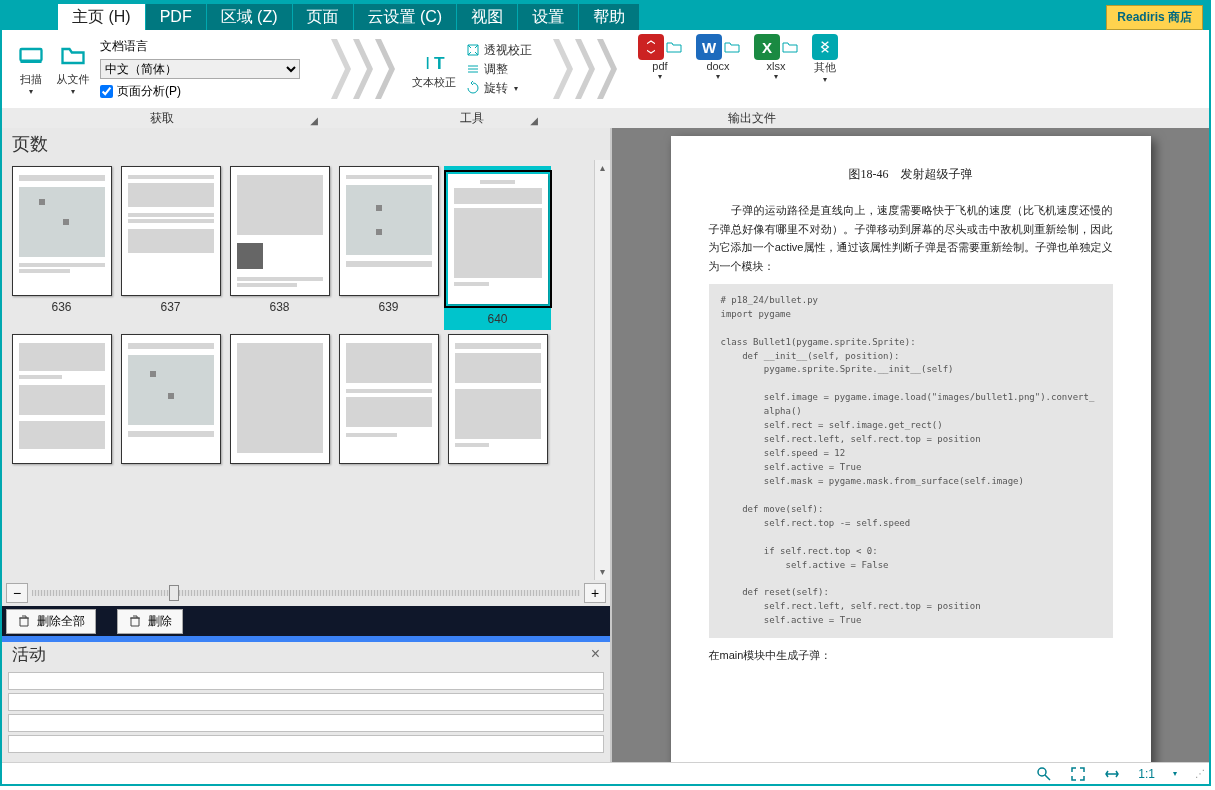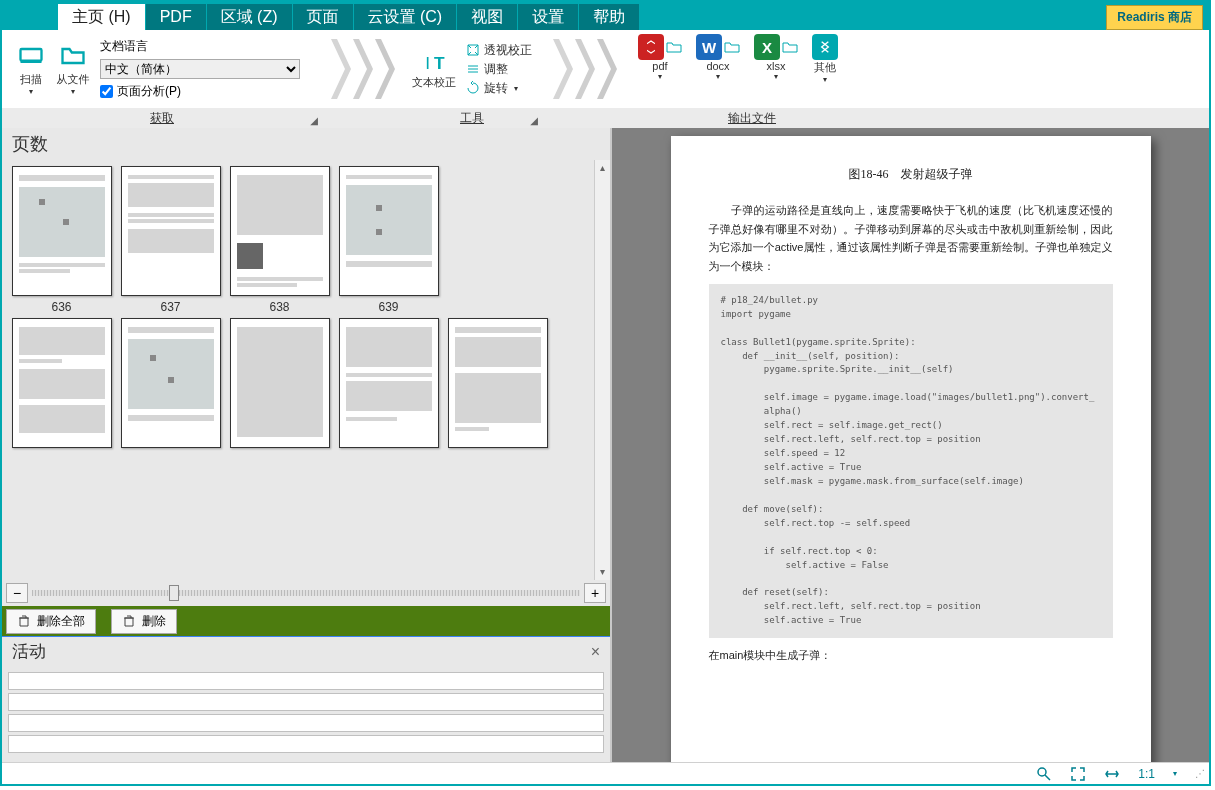--- a/index.html
+++ b/index.html
@@ -14,21 +14,21 @@
 
 .menubar { height: 28px; background: #00a8b0; display: flex; align-items: flex-end; }
 .ml-spacer { width: 56px; }
 .tab { height: 26px; padding: 0 14px; display: flex; align-items: center; color: #fff; font-size: 16px; background: #007880; border-right: 1px solid #00a8b0; cursor: pointer; }
 .tab.active { background: #fff; color: #222; }
 .store-btn { margin-left: auto; margin-right: 6px; background: #ffd34e; color: #006880; font-size: 12px; padding: 3px 10px; border: 1px solid #b89a2f; cursor: pointer; font-weight: bold; }
 
 .ribbon-wrapper { position: relative; height: 98px; border-bottom: 1px solid #d0d0d0; }
 .ribbon { height: 78px; background: #fff; display: flex; align-items: stretch; position: relative; overflow: hidden; }
 .ribbon-labels { height: 20px; background: #ebebeb; display: flex; font-size: 12px; color: #333; }
-.ribbon-label { display: flex; align-items: center; justify-content: center; position: relative; text-decoration: underline; }
+.ribbon-label { display: flex; align-items: center; justify-content: center; position: relative; }
 .ribbon-label .dlg { position: absolute; right: 4px; bottom: 2px; font-size: 10px; color: #666; }
 
 .rgroup { display: flex; align-items: center; padding: 4px 8px; }
 .vbtn { display: flex; flex-direction: column; align-items: center; justify-content: center; width: 42px; font-size: 11px; color: #333; cursor: pointer; }
 .vbtn .ico { width: 28px; height: 28px; color: #00a8b0; display: flex; align-items: center; justify-content: center; }
 .vbtn .lbl { margin-top: 2px; }
 .doc-lang { display: flex; flex-direction: column; gap: 4px; margin-left: 6px; font-size: 12px; }
 .doc-lang select { width: 200px; height: 20px; font-size: 12px; border: 1px solid #aaa; }
 .doc-lang label { display: flex; align-items: center; gap: 4px; }
 .chevrons { display: flex; align-items: center; margin: 0 8px; }
@@ -58,25 +58,25 @@
 .thumb-lbl { font-size: 12px; color: #333; margin-top: 4px; }
 .grayblock { background: #d5d5d5; margin: 2px 0; }
 .thumbs-scroll { width: 16px; background: #f0f0f0; border-left: 1px solid #ccc; position: absolute; right: 0; top: 0; bottom: 0; }
 .thumbs-scroll .up, .thumbs-scroll .down { height: 16px; text-align: center; font-size: 10px; line-height: 16px; color: #666; cursor: pointer; }
 
 .zoom-bar { height: 26px; background: #e8e8e8; display: flex; align-items: center; padding: 0 4px; gap: 4px; }
 .zoom-btn { width: 22px; height: 20px; border: 1px solid #aaa; background: #f5f5f5; display: flex; align-items: center; justify-content: center; font-size: 14px; cursor: pointer; }
 .zoom-track { flex: 1; height: 6px; background: repeating-linear-gradient(90deg,#bbb,#bbb 1px,#e0e0e0 1px,#e0e0e0 3px); position: relative; }
 .zoom-handle { position: absolute; top: -5px; left: 25%; width: 10px; height: 16px; background: #e8e8e8; border: 1px solid #888; cursor: pointer; }
 
-.del-bar { height: 30px; background: #4d7c0f; display: flex; align-items: center; padding: 0 4px; gap: 15px; }
+.del-bar { height: 30px; background: #0f172a; display: flex; align-items: center; padding: 0 4px; gap: 21px; }
 .del-btn { display: flex; align-items: center; gap: 6px; border: 1px solid #aaa; background: #f8f8f8; padding: 3px 10px; font-size: 12px; cursor: pointer; }
 .del-btn svg { width: 14px; height: 14px; color: #444; }
 
-.activity-header { height: 30px; background: #e8e8e8; display: flex; align-items: center; padding: 0 10px; font-size: 17px; color: #333; border-top: 1px solid #3b82f6; }
+.activity-header { height: 30px; background: #e8e8e8; display: flex; align-items: center; padding: 0 10px; font-size: 17px; color: #333; border-top: 6px solid #3b82f6; }
 .activity-header .close { margin-left: auto; font-size: 16px; color: #666; cursor: pointer; }
 .activity-body { flex: 0 0 auto; background: #e8e8e8; padding: 6px; }
 .activity-row { height: 18px; background: #fff; border: 1px solid #c0c0c0; margin-bottom: 3px; }
 
 .right-pane { flex: 1; background: #808080; display: flex; align-items: flex-start; justify-content: center; overflow: auto; padding: 8px; }
 .doc-page { width: 480px; height: 692px; background: #fff; box-shadow: 4px 4px 10px rgba(0,0,0,0.5); padding: 30px 38px; font-size: 11px; color: #222; font-family: SimSun, serif; }
 .doc-page h4 { text-align: center; font-size: 12px; font-weight: normal; margin-bottom: 18px; font-family: SimSun, serif; }
 .doc-page p { line-height: 1.7; text-align: justify; margin-bottom: 6px; }
 .code-block { background: #e5e5e5; padding: 10px 12px; font-family: Consolas, monospace; font-size: 9px; color: #555; line-height: 1.55; white-space: pre; margin: 8px 0; overflow: hidden; }
 
@@ -292,20 +292,31 @@
           <div class="thumb">
               <div class="thumb-img">
                 <div class="grayblock" style="height:4px"></div>
                 <div class="grayblock" style="height:70px;margin-top:6px;background:#cfd6d6;position:relative">
                   <div style="position:absolute;left:30px;top:20px;width:6px;height:6px;background:#888"></div>
                   <div style="position:absolute;left:30px;top:44px;width:6px;height:6px;background:#888"></div>
                 </div>
                 <div class="grayblock" style="height:6px;margin-top:6px"></div>
               </div>
               <span class="thumb-lbl">639</span>
+            </div>
+          <div class="thumb selected">
+              <div class="thumb-frame">
+                <div class="thumb-img">
+                  <div class="grayblock" style="height:4px;width:40%;margin:0 auto"></div>
+                  <div class="grayblock" style="height:16px;margin-top:4px"></div>
+                  <div class="grayblock" style="height:70px;margin-top:4px"></div>
+                  <div class="grayblock" style="height:4px;margin-top:4px;width:40%"></div>
+                </div>
+              </div>
+              <span class="thumb-lbl">640</span>
             </div>
         </div>
         <div class="thumb-row">
           <div class="thumb">
               <div class="thumb-img">
                 <div class="grayblock" style="height:28px"></div>
                 <div class="grayblock" style="height:4px;margin-top:4px;width:50%"></div>
                 <div class="grayblock" style="height:30px;margin-top:6px"></div>
                 <div class="grayblock" style="height:28px;margin-top:6px"></div>
               </div>

